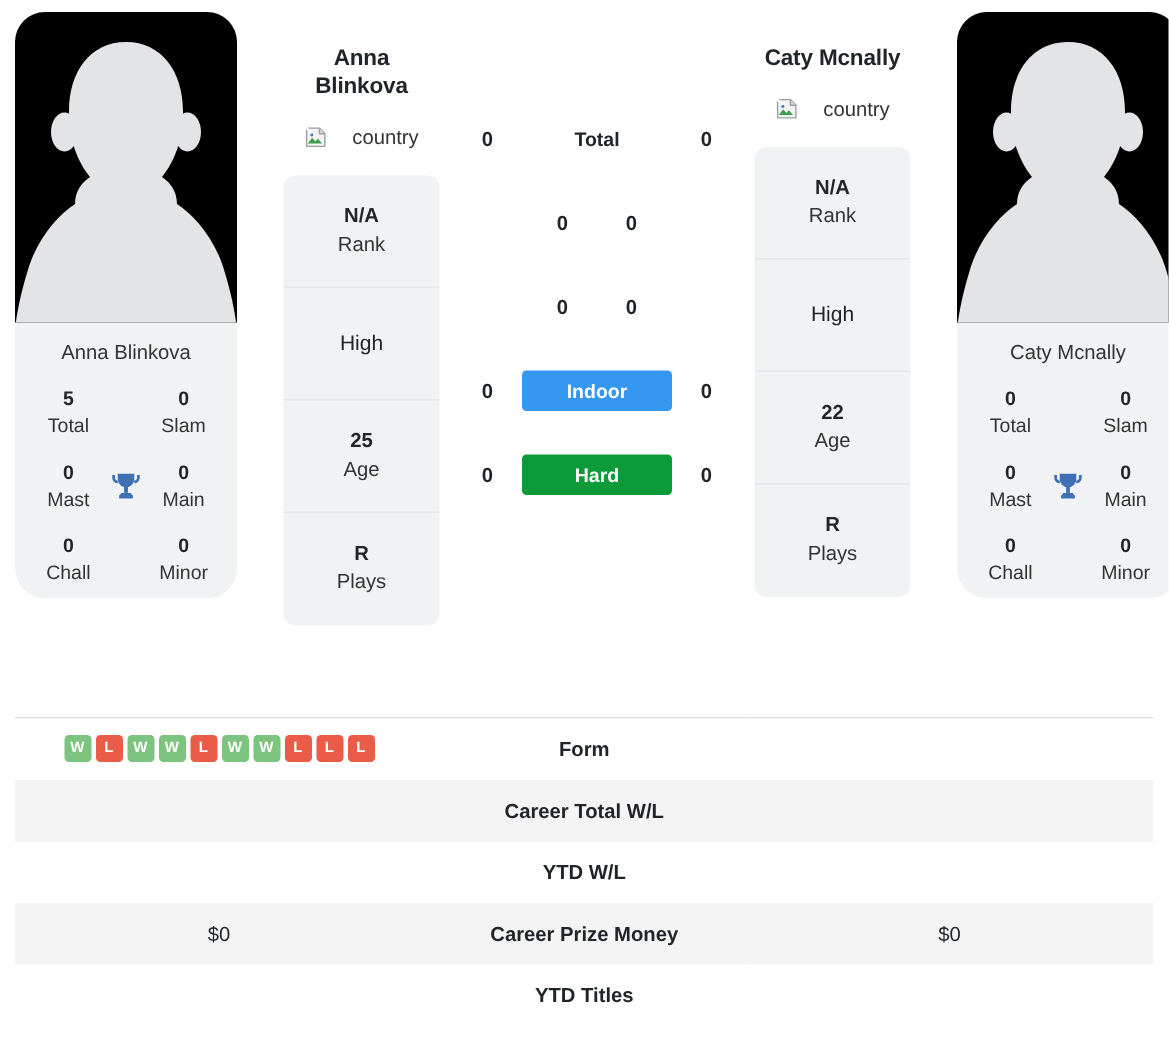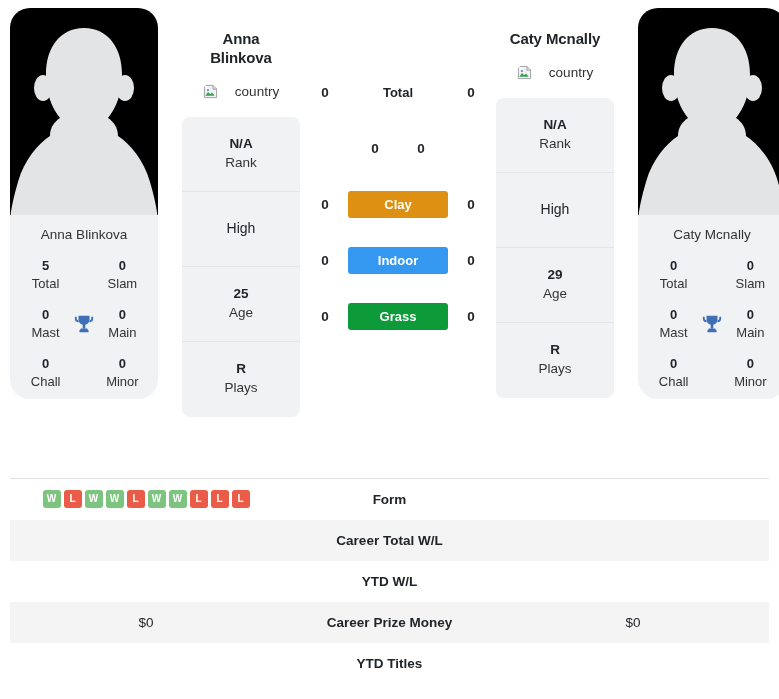--- a/index.html
+++ b/index.html
@@ -92,21 +92,21 @@
     align-items: center;
     gap: 17px;
     font-size: 13.5px;
     color: #333;
   }
   .broken-img-icon { display: block; }
 
   
   .info-card {
     margin-top: 18px;
-    width: 118px;
+    width: 104px;
     background: #f1f2f3;
     border-radius: 8px;
     overflow: hidden;
   }
   .info-cell {
     height: 75px;
     display: flex;
     flex-direction: column;
     align-items: center;
     justify-content: center;
@@ -288,31 +288,30 @@
         <div class="surf-score">0</div>
         <div class="surf-label plain">Total</div>
         <div class="surf-score">0</div>
       </div>
       <div class="surf-row">
         <div class="surf-score">0</div>
         <div class="surf-score">0</div>
       </div>
       <div class="surf-row">
         <div class="surf-score">0</div>
-        <div class="surf-label tinted" id="lbl-clay" style="background: rgb(221, 144, 17);">Clay</div>
         <div class="surf-score">0</div>
       </div>
       <div class="surf-row">
         <div class="surf-score">0</div>
         <div class="surf-label tinted" id="lbl-indoor" style="background: rgb(52, 152, 240);">Indoor</div>
         <div class="surf-score">0</div>
       </div>
       <div class="surf-row">
         <div class="surf-score">0</div>
-        <div class="surf-label tinted" id="lbl-grass" style="background: rgb(13, 155, 58);">Grass</div>
+        <div class="surf-label tinted" id="lbl-grass" style="background: rgb(13, 155, 58);">Hard</div>
         <div class="surf-score">0</div>
       </div>
     </div>
 
     <div class="player-head right">
       <div class="player-fullname">Caty Mcnally</div>
       <div class="country-img">
         <svg class="broken-img-icon" width="15" height="15" viewBox="0 0 16 16">
           <path d="M1.5 1.5h9.2l3.8 3.8v9.2H1.5z" fill="#f2f2f2" stroke="#9aa0a6" stroke-width="1"></path>
           <path d="M10.6 1.6v3.9h3.9" fill="#dcdcdc" stroke="#9aa0a6" stroke-width="1"></path>
@@ -324,21 +323,21 @@
       </div>
       <div class="info-card">
         <div class="info-cell">
           <div class="val">N/A</div>
           <div class="cap">Rank</div>
         </div>
         <div class="info-cell">
           <div class="val plain">High</div>
         </div>
         <div class="info-cell">
-          <div class="val">29</div>
+          <div class="val">22</div>
           <div class="cap">Age</div>
         </div>
         <div class="info-cell">
           <div class="val">R</div>
           <div class="cap">Plays</div>
         </div>
       </div>
     </div>
 
     <div class="player-card">

